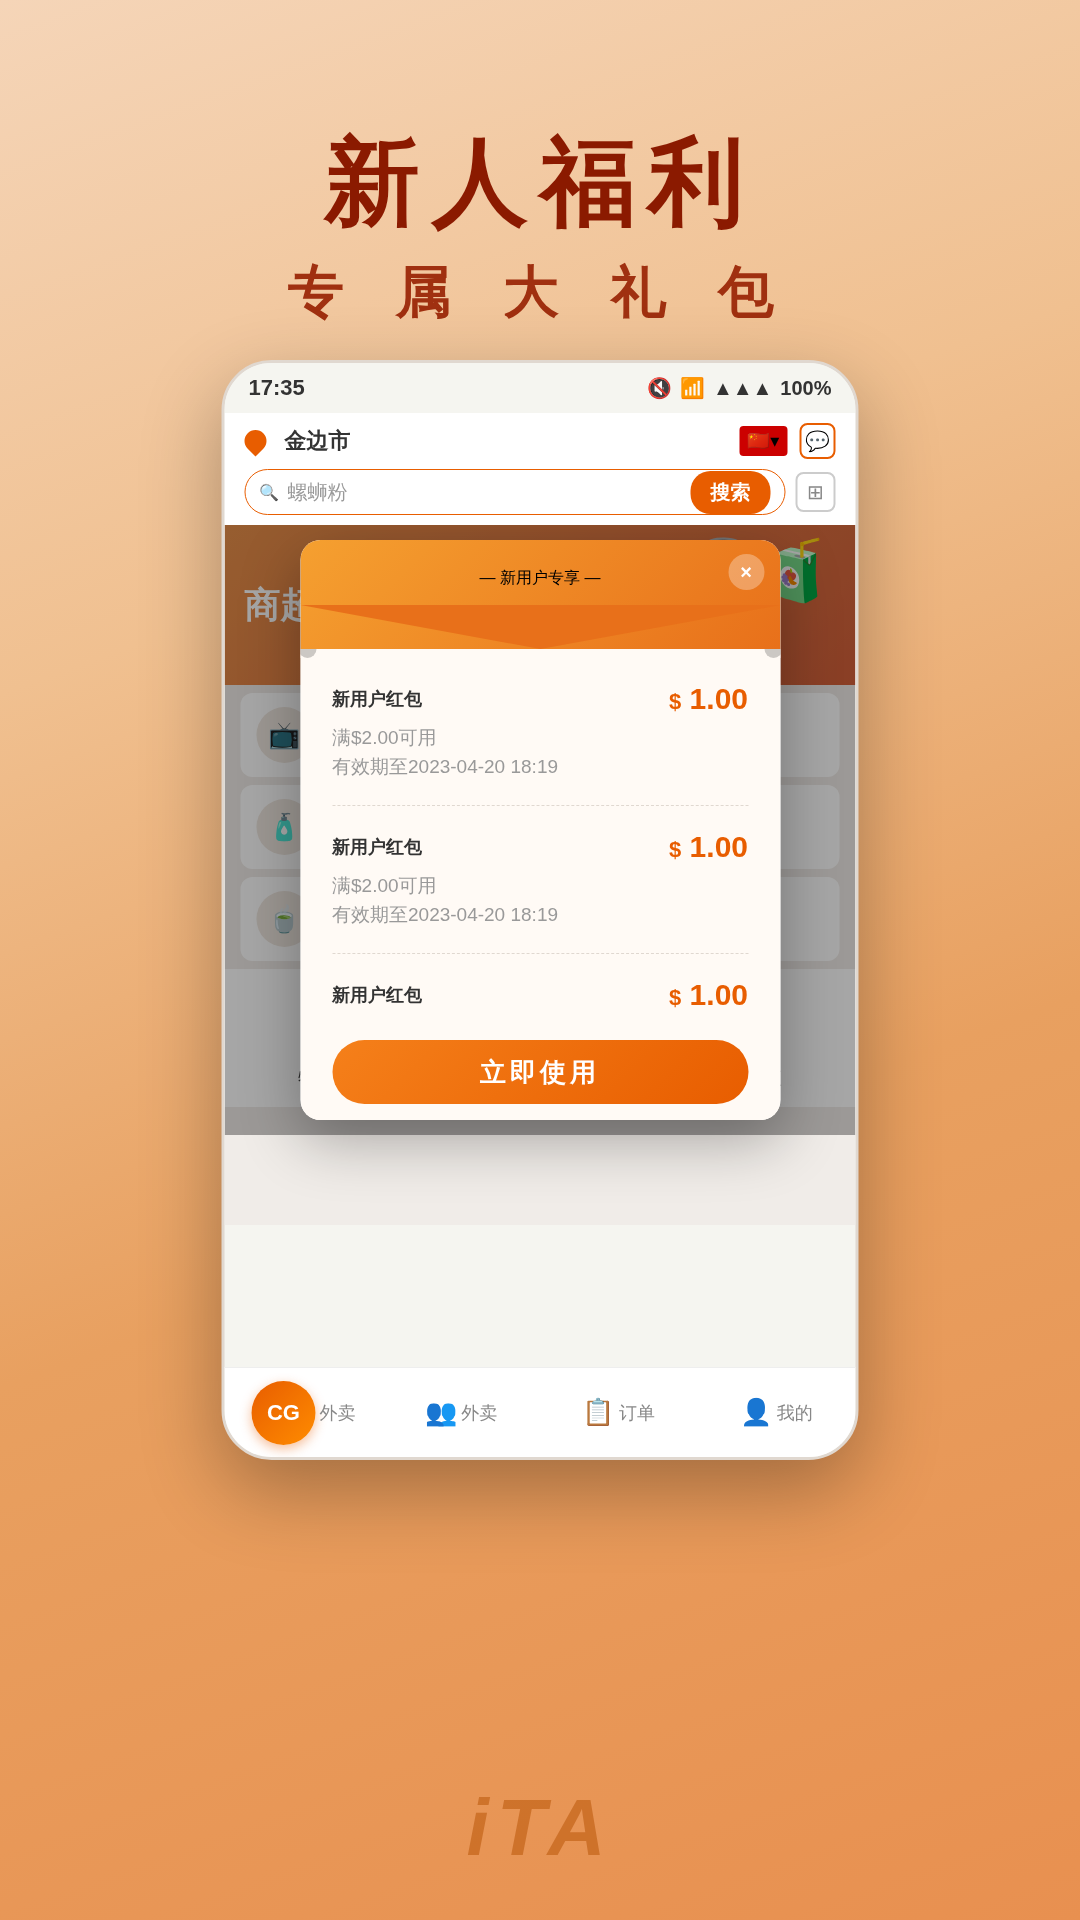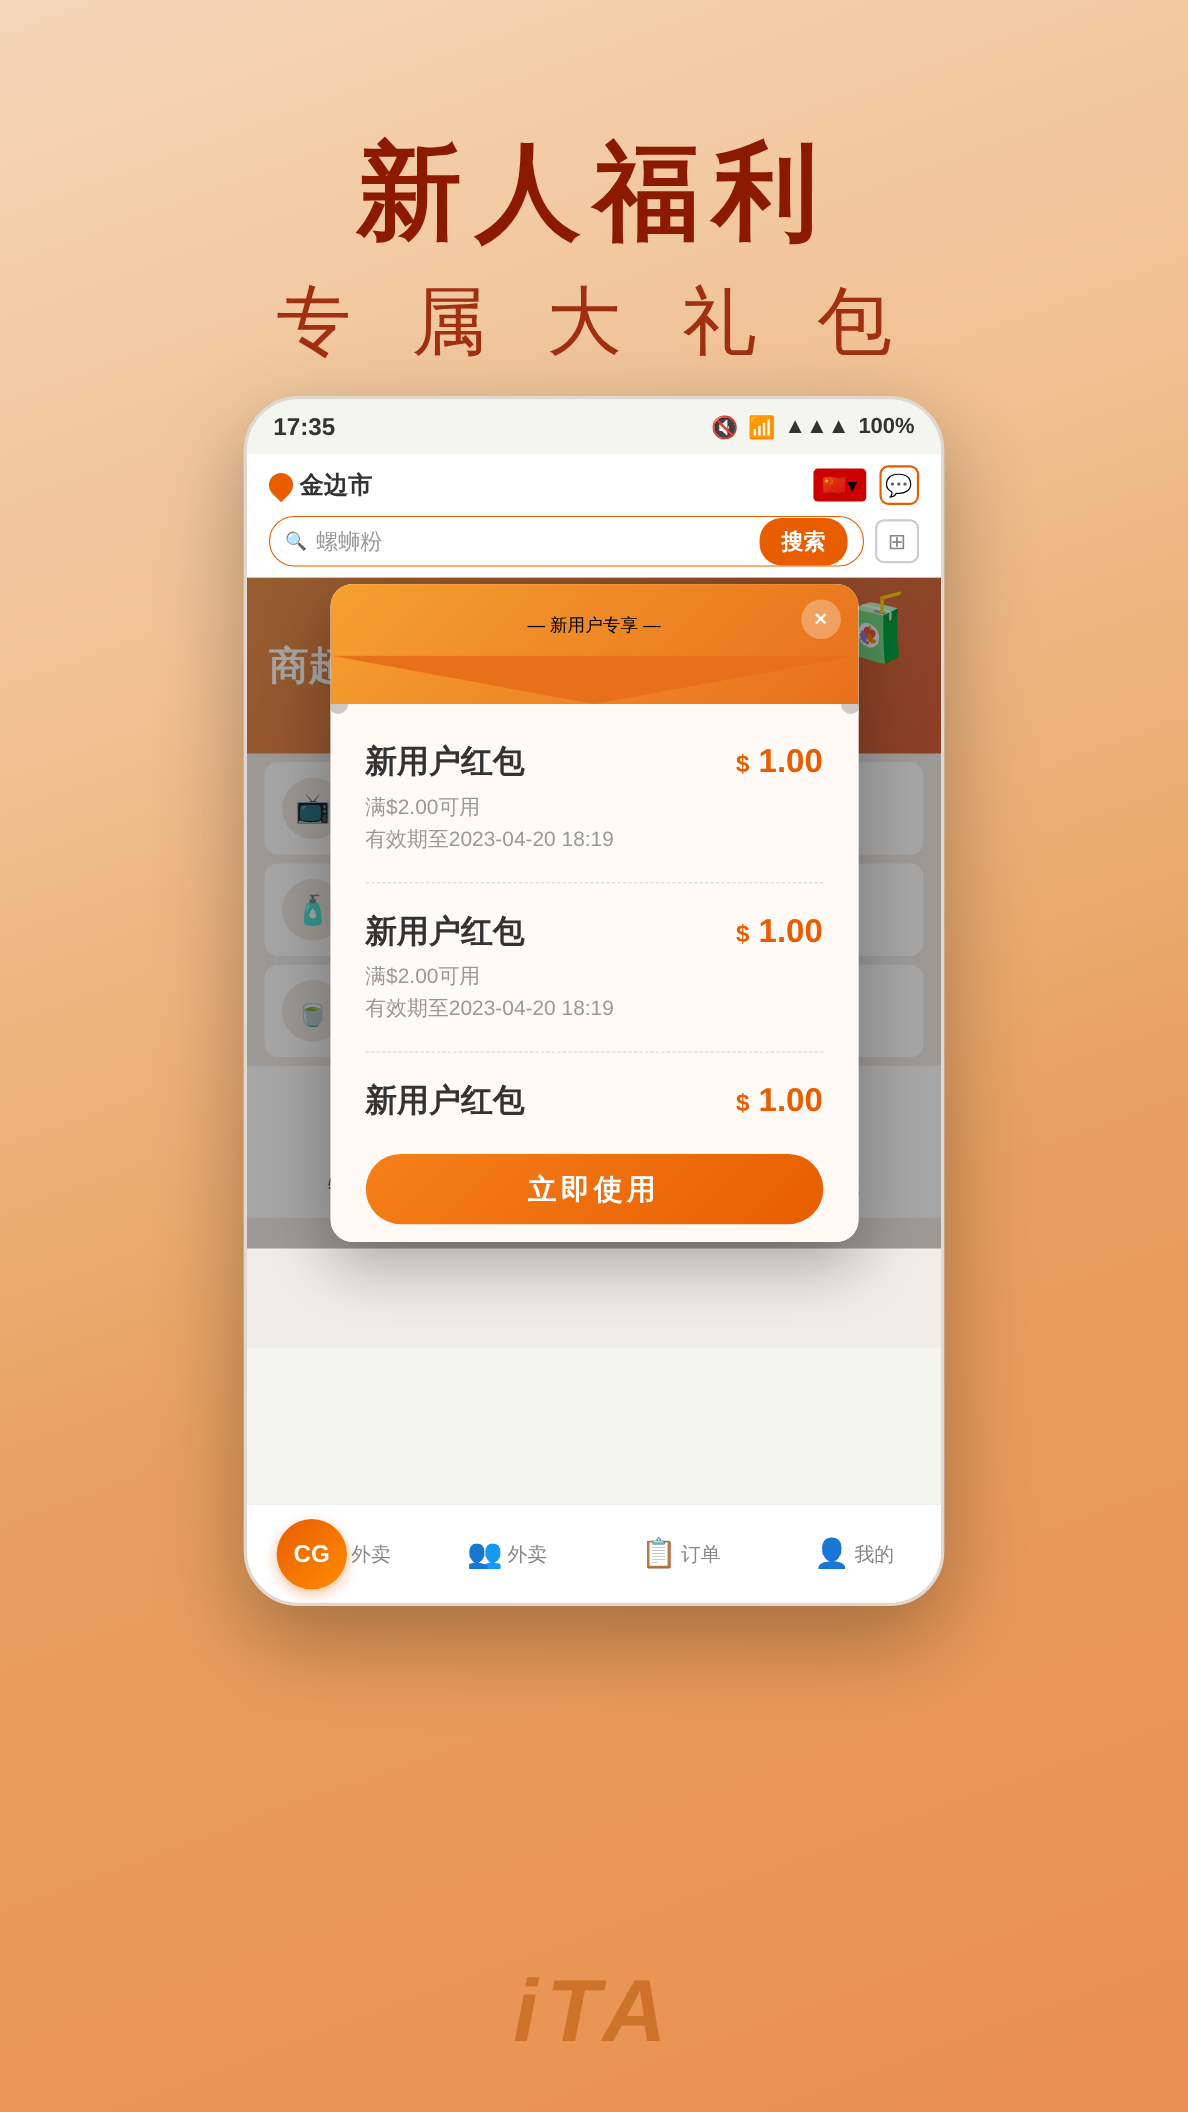--- a/index.html
+++ b/index.html
@@ -24,22 +24,22 @@
       padding-top: 60px;
     }
     .main-title {
       font-size: 96px;
       font-weight: 800;
       color: #8B1A00;
       letter-spacing: 12px;
       line-height: 1.1;
     }
     .sub-title {
-      font-size: 68px;
-      font-weight: 400;
+      font-size: 56px;
+      font-weight: 700;
       color: #A03010;
       letter-spacing: 18px;
       margin-top: 20px;
     }
 
     
     .phone-container {
       position: absolute;
       top: 360px;
       left: 50%;
@@ -83,21 +83,21 @@
     }
     .location-row {
       display: flex;
       align-items: center;
       justify-content: space-between;
       margin-bottom: 10px;
     }
     .location-left {
       display: flex;
       align-items: center;
-      gap: 6px;
+      gap: 18px;
       font-size: 22px;
       font-weight: 600;
       color: #333;
     }
     .location-icon {
       width: 22px;
       height: 22px;
       background: #E85D00;
       border-radius: 50% 50% 50% 0;
       transform: rotate(-45deg);
@@ -281,21 +281,21 @@
     }
     .coupon-item:last-of-type {
       border-bottom: none;
     }
     .coupon-item-row {
       display: flex;
       align-items: center;
       justify-content: space-between;
     }
     .coupon-name {
-      font-size: 29px;
+      font-size: 18px;
       font-weight: 600;
       color: #333;
     }
     .coupon-value {
       font-size: 30px;
       font-weight: 700;
       color: #E85D00;
     }
     .coupon-value .dollar {
       font-size: 22px;

